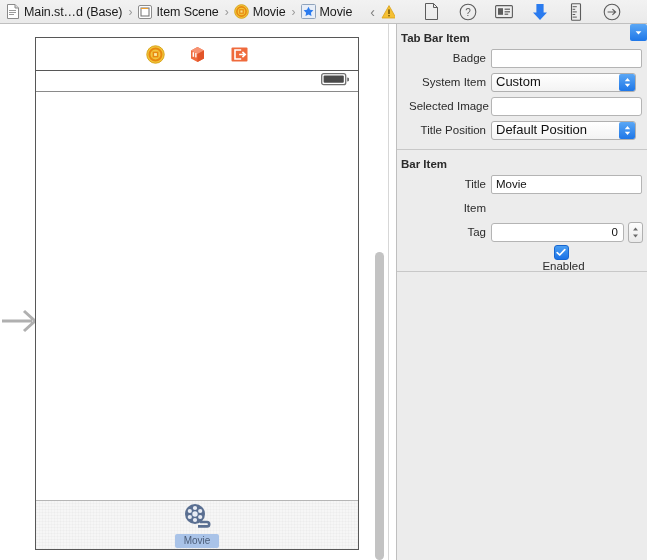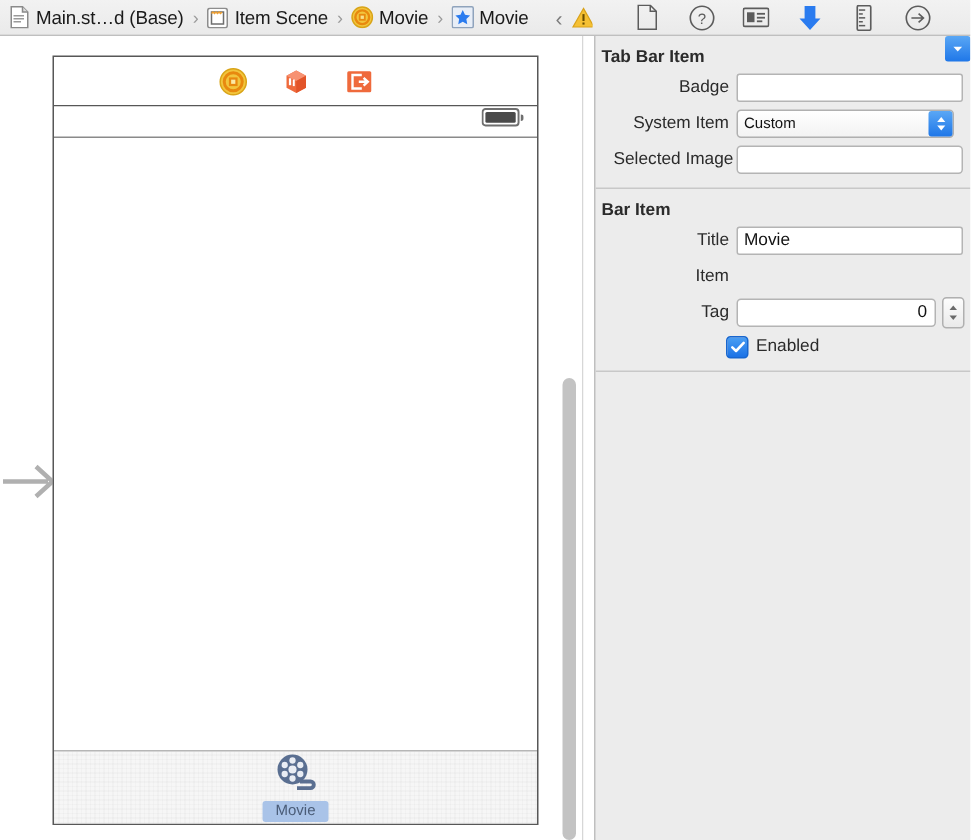--- a/index.html
+++ b/index.html
@@ -148,21 +148,21 @@
     border: 1px solid #b4b4b4; border-radius: 3px;
     font-size: 11.5px; color: #111; display: flex; align-items: center;
     padding: 0 4px; flex: 1 1 auto; margin-right: 1px;
   }
   .field.plain { border-radius: 2px; }
   .field.num { justify-content: flex-end; padding-right: 5px; }
   .popup {
     height: 19px; box-sizing: border-box;
     background: linear-gradient(to bottom,#ffffff 0%, #f3f3f3 100%);
     border: 1px solid #b0b0b0; border-radius: 3px;
-    font-size: 10px; color: #111; display: flex; align-items: center;
+    font-size: 13px; color: #111; display: flex; align-items: flex-start;
     padding: 0 4px; flex: 1 1 auto; position: relative;
     margin-right: 7px;
   }
   .popup-arrow {
     position: absolute; right: 0px; top: 0px; width: 16px; height: 17px;
     background: linear-gradient(to bottom,#5aa7f5 0%, #1f77e8 100%);
     border-radius: 2px; display: flex; flex-direction: column;
     align-items: center; justify-content: center; color: #fff;
   }
   .combo-arrow {
@@ -172,21 +172,21 @@
     justify-content: center; color: #fff;
   }
   .stepper {
     width: 13px; height: 19px; margin-left: 3px;
     background: linear-gradient(to bottom,#fdfdfd 0%, #eaeaea 100%);
     border: 1px solid #b0b0b0; border-radius: 3px;
     display: flex; flex-direction: column; align-items: center;
     justify-content: center; flex: 0 0 13px;
   }
   .chk-row {
-    display: flex; align-items: center; height: 20px; padding-left: 87px;
+    display: flex; align-items: center; height: 20px; padding-left: 87px; flex-direction: column;
   }
   .checkbox {
     width: 13px; height: 13px; border-radius: 3px;
     background: linear-gradient(to bottom,#4a9ef3 0%, #1b72e6 100%);
     border: 1px solid #1766cf; display: flex; align-items: center;
     justify-content: center; margin-right: 5px; flex: 0 0 13px;
   }
   .chk-label { font-size: 11.5px; color: #2b2b2b; }
   .insp-pad { padding: 5px 4px 6px 0px; }
 </style>
@@ -416,20 +416,32 @@
         <span class="field">
           <span></span>
           <span class="combo-arrow">
             <svg width="9" height="9" viewBox="0 0 9 9">
               <path d="M1.6 3.2 L4.5 6.4 L7.4 3.2 Z" fill="#ffffff"></path>
             </svg>
           </span>
         </span>
       </div>
 
+      <div class="row">
+        <span class="row-label">Title Position</span>
+        <span class="popup">
+          <span>Default Position</span>
+          <span class="popup-arrow">
+            <svg width="9" height="13" viewBox="0 0 9 13">
+              <path d="M4.5 2 L7.2 5.3 H1.8 Z" fill="#ffffff"></path>
+              <path d="M4.5 11 L1.8 7.7 H7.2 Z" fill="#ffffff"></path>
+            </svg>
+          </span>
+        </span>
+      </div>
     </div>
 
     <div class="sec-divider"></div>
 
     <div class="insp-pad">
       <div class="section-head">Bar Item</div>
 
       <div class="row">
         <span class="row-label">Title</span>
         <span class="field plain">Movie</span>

